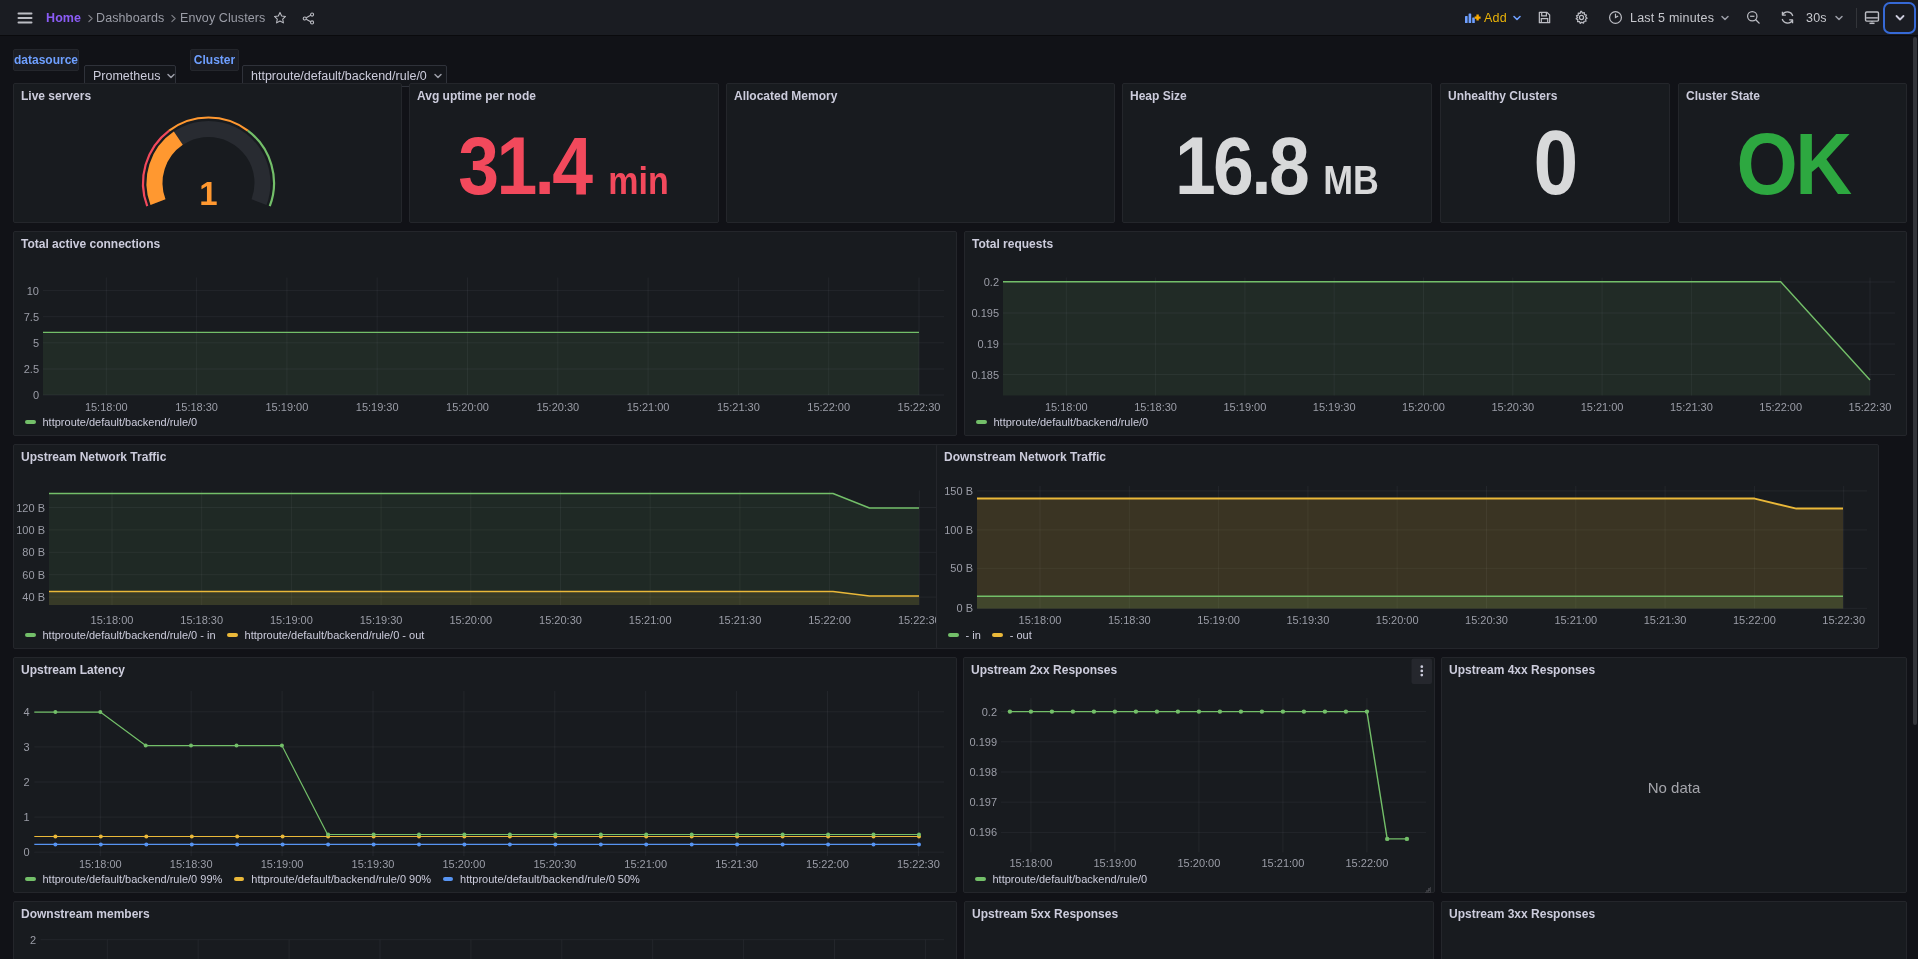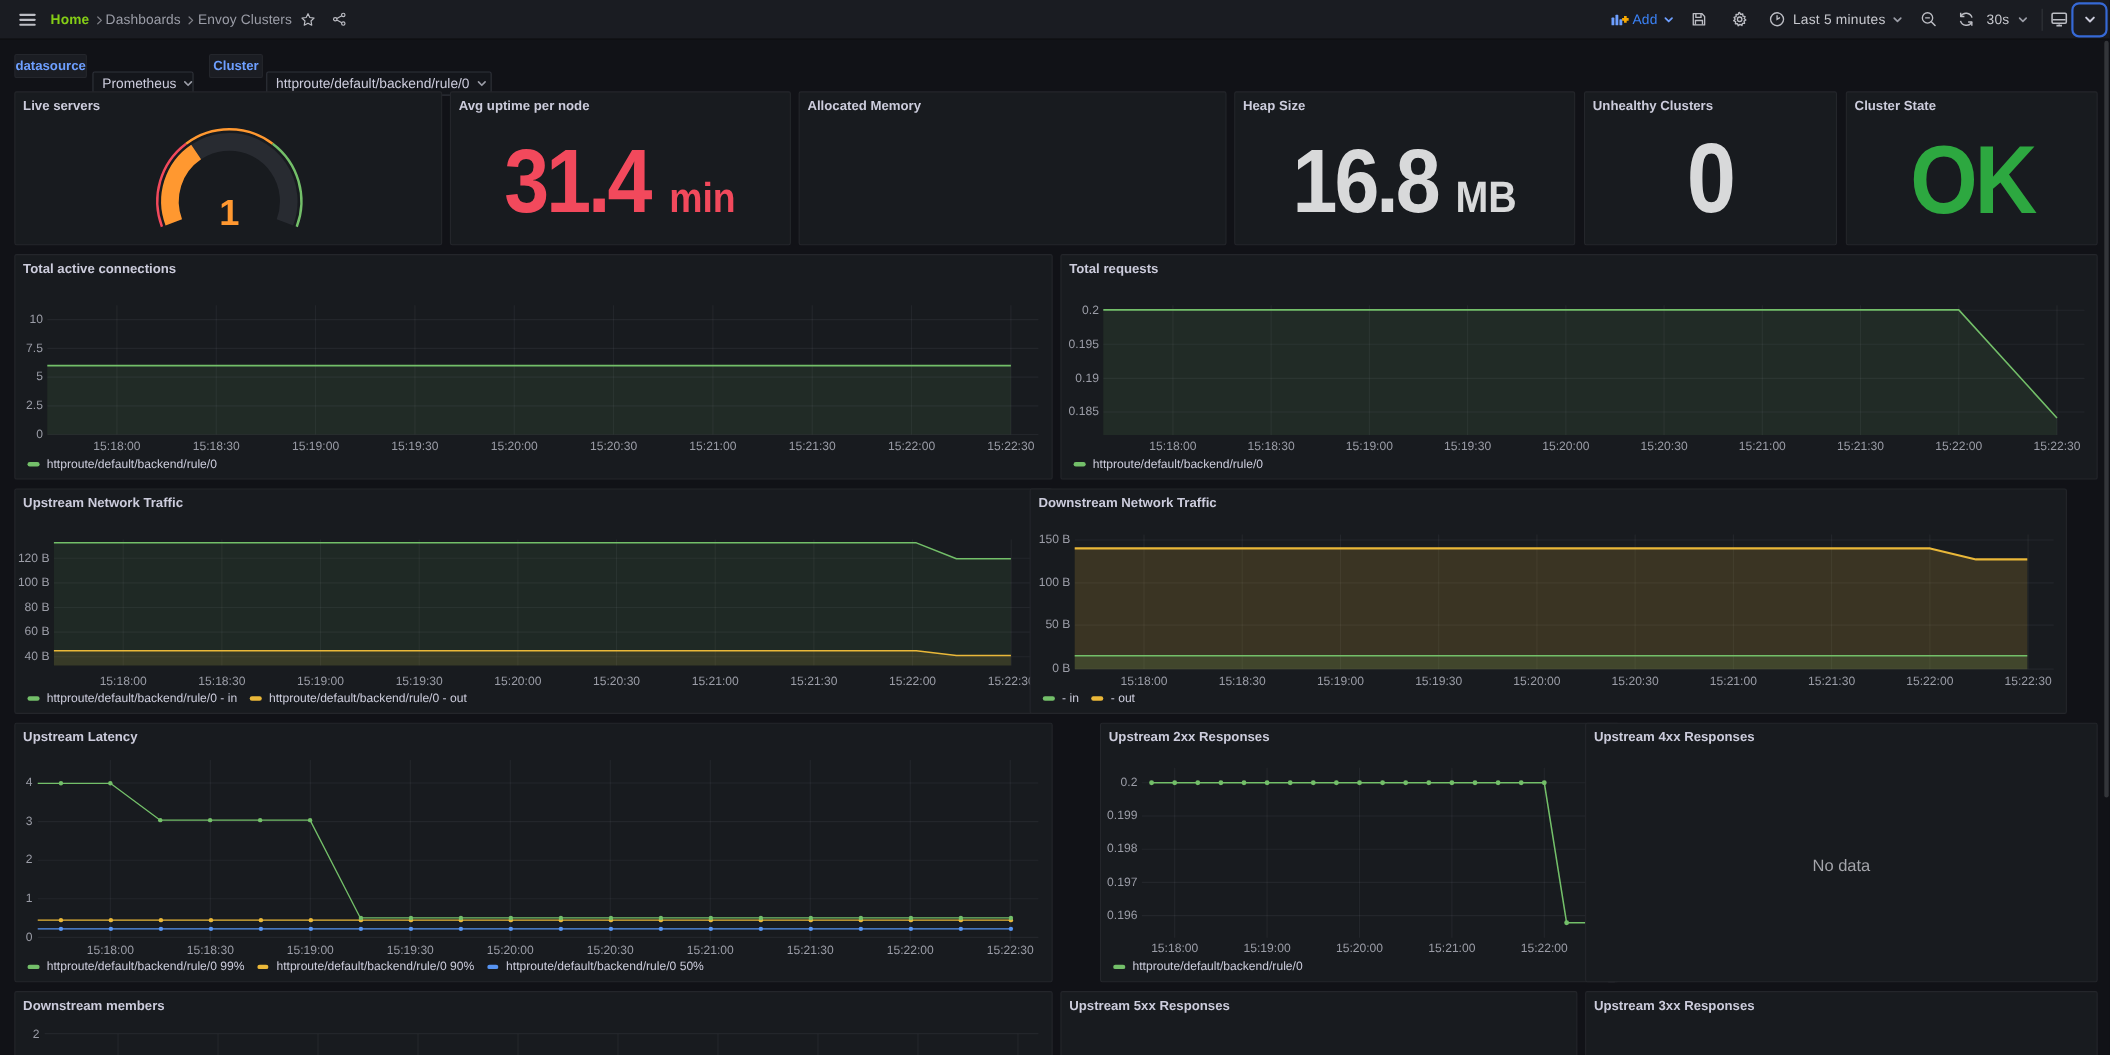--- a/index.html
+++ b/index.html
@@ -1,21 +1,21 @@
 <!DOCTYPE html>
 <html><head><meta charset="utf-8"><style>
 * { margin:0; padding:0; box-sizing:border-box; }
 html,body { width:1918px; height:959px; overflow:hidden; background:#111217; font-family:"Liberation Sans",sans-serif; }
 #root { position:relative; width:1918px; height:959px; }
 #navbar { position:absolute; left:0; top:0; width:1918px; height:36px; background:#1A1C22; border-bottom:1px solid #0A0A0D; }
 .nicon { position:absolute; }
 .crumb { position:absolute; top:11px; font-size:12.5px; color:#9B9DA7; letter-spacing:0.1px; }
-.crumb.white { color:#84cc16; font-weight:700; }
+.crumb.white { color:#8b5cf6; font-weight:700; }
 .navtxt { position:absolute; top:11px; font-size:12.5px; color:#C7C8CE; font-weight:500; letter-spacing:0.2px; }
-.navtxt.blue { color:#3b82f6; }
+.navtxt.blue { color:#eab308; }
 .nchev { position:absolute; top:13px; line-height:0; }
 #navbtn { position:absolute; right:2px; top:2px; width:33px; height:32px; border:2.5px solid #3669D6; border-radius:7px; display:flex; align-items:center; justify-content:center; }
 #vars { position:absolute; left:0; top:37px; width:1918px; height:46px; }
 .vlabel { position:absolute; top:11.5px; height:22px; background:#1B1D23; border:1px solid #24262C; border-radius:2px; color:#6E9FFF; font-size:12px; font-weight:700; display:flex; align-items:center; justify-content:center; }
 .vdrop { position:absolute; top:11.5px; height:22px; background:#14161B; border:1px solid #2F323A; border-radius:2px; color:#CCCCDC; font-size:12.5px; display:flex; align-items:center; padding:0 8px; gap:6px;margin-top:16px; }
 .vdrop .dchev { display:flex; }
 .panel { position:absolute; background:#181B1F; border:1px solid #24262B; border-radius:2px; }
 .ptitle { position:absolute; left:7px; top:3px; font-size:12px; font-weight:700; color:#CCCCDC; line-height:18px; white-space:nowrap; }
 .statv { position:absolute; left:0; right:0; text-align:center; line-height:1; font-weight:700; white-space:nowrap; }
 .svw { display:inline-block; transform:scaleX(0.895); line-height:1; }
@@ -456,21 +456,21 @@
         <span class="li">
           <span class="sw" style="background:#EAB839"></span>
           <span class="lt" style="font-size:11px">httproute/default/backend/rule/0 90%</span>
         </span>
         <span class="li">
           <span class="sw" style="background:#5794F2"></span>
           <span class="lt" style="font-size:11px">httproute/default/backend/rule/0 50%</span>
         </span>
       </div>
     </div>
-    <div class="panel " style="left:1000px;top:657px;width:472px;height:236px">
+    <div class="panel " style="left:963px;top:657px;width:472px;height:236px">
       <div class="ptitle">Upstream 2xx Responses</div>
       <svg width="470" height="236" viewBox="0 0 470 236" style="position:absolute;left:0;top:0">
         <line x1="37" y1="53.6" x2="462" y2="53.6" stroke="rgba(204,204,220,0.062)" stroke-width="1"></line>
         <text x="33" y="53.6" font-size="11" fill="#9B9DA7" text-anchor="end" font-weight="400" dominant-baseline="central">0.2</text>
         <line x1="37" y1="83.8" x2="462" y2="83.8" stroke="rgba(204,204,220,0.062)" stroke-width="1"></line>
         <text x="33" y="83.8" font-size="11" fill="#9B9DA7" text-anchor="end" font-weight="400" dominant-baseline="central">0.199</text>
         <line x1="37" y1="114.0" x2="462" y2="114.0" stroke="rgba(204,204,220,0.062)" stroke-width="1"></line>
         <text x="33" y="114.0" font-size="11" fill="#9B9DA7" text-anchor="end" font-weight="400" dominant-baseline="central">0.198</text>
         <line x1="37" y1="144.2" x2="462" y2="144.2" stroke="rgba(204,204,220,0.062)" stroke-width="1"></line>
         <text x="33" y="144.2" font-size="11" fill="#9B9DA7" text-anchor="end" font-weight="400" dominant-baseline="central">0.197</text>

